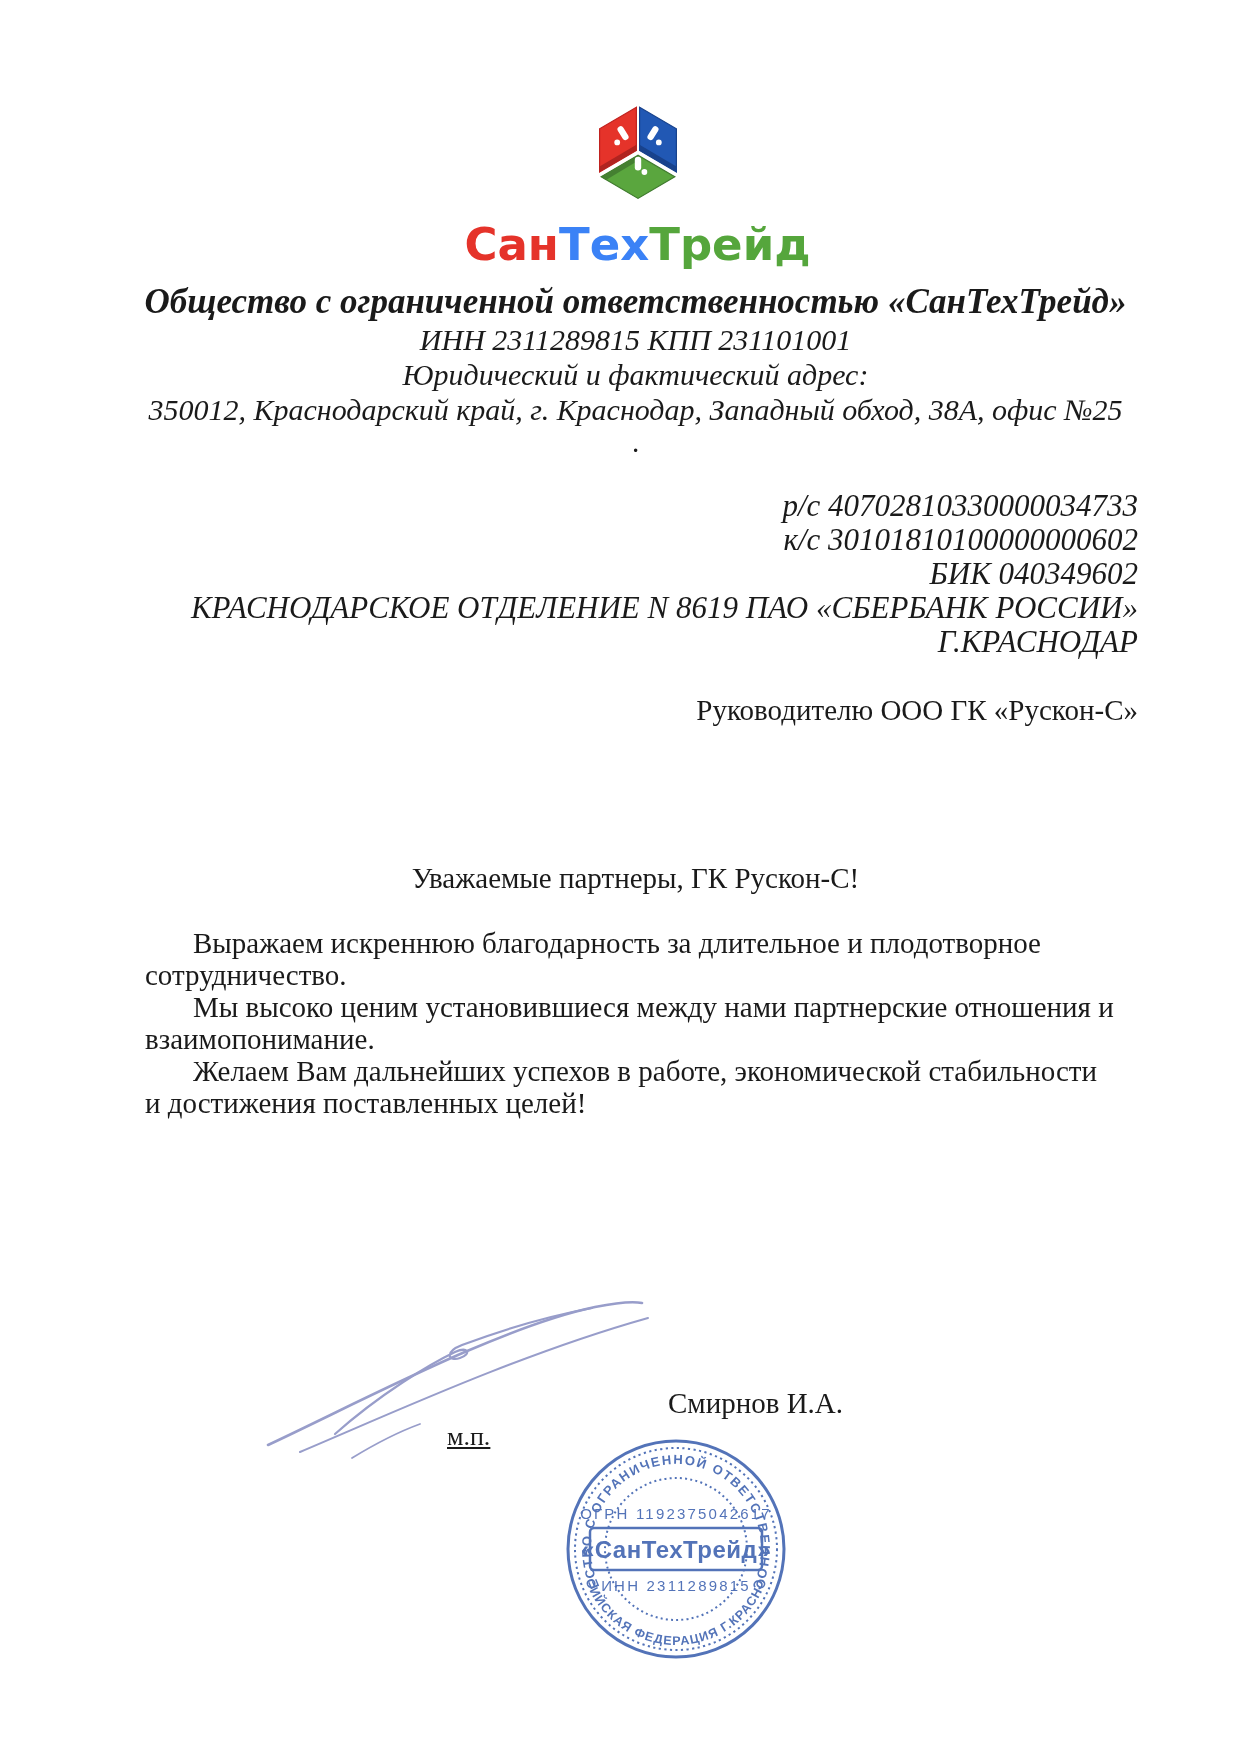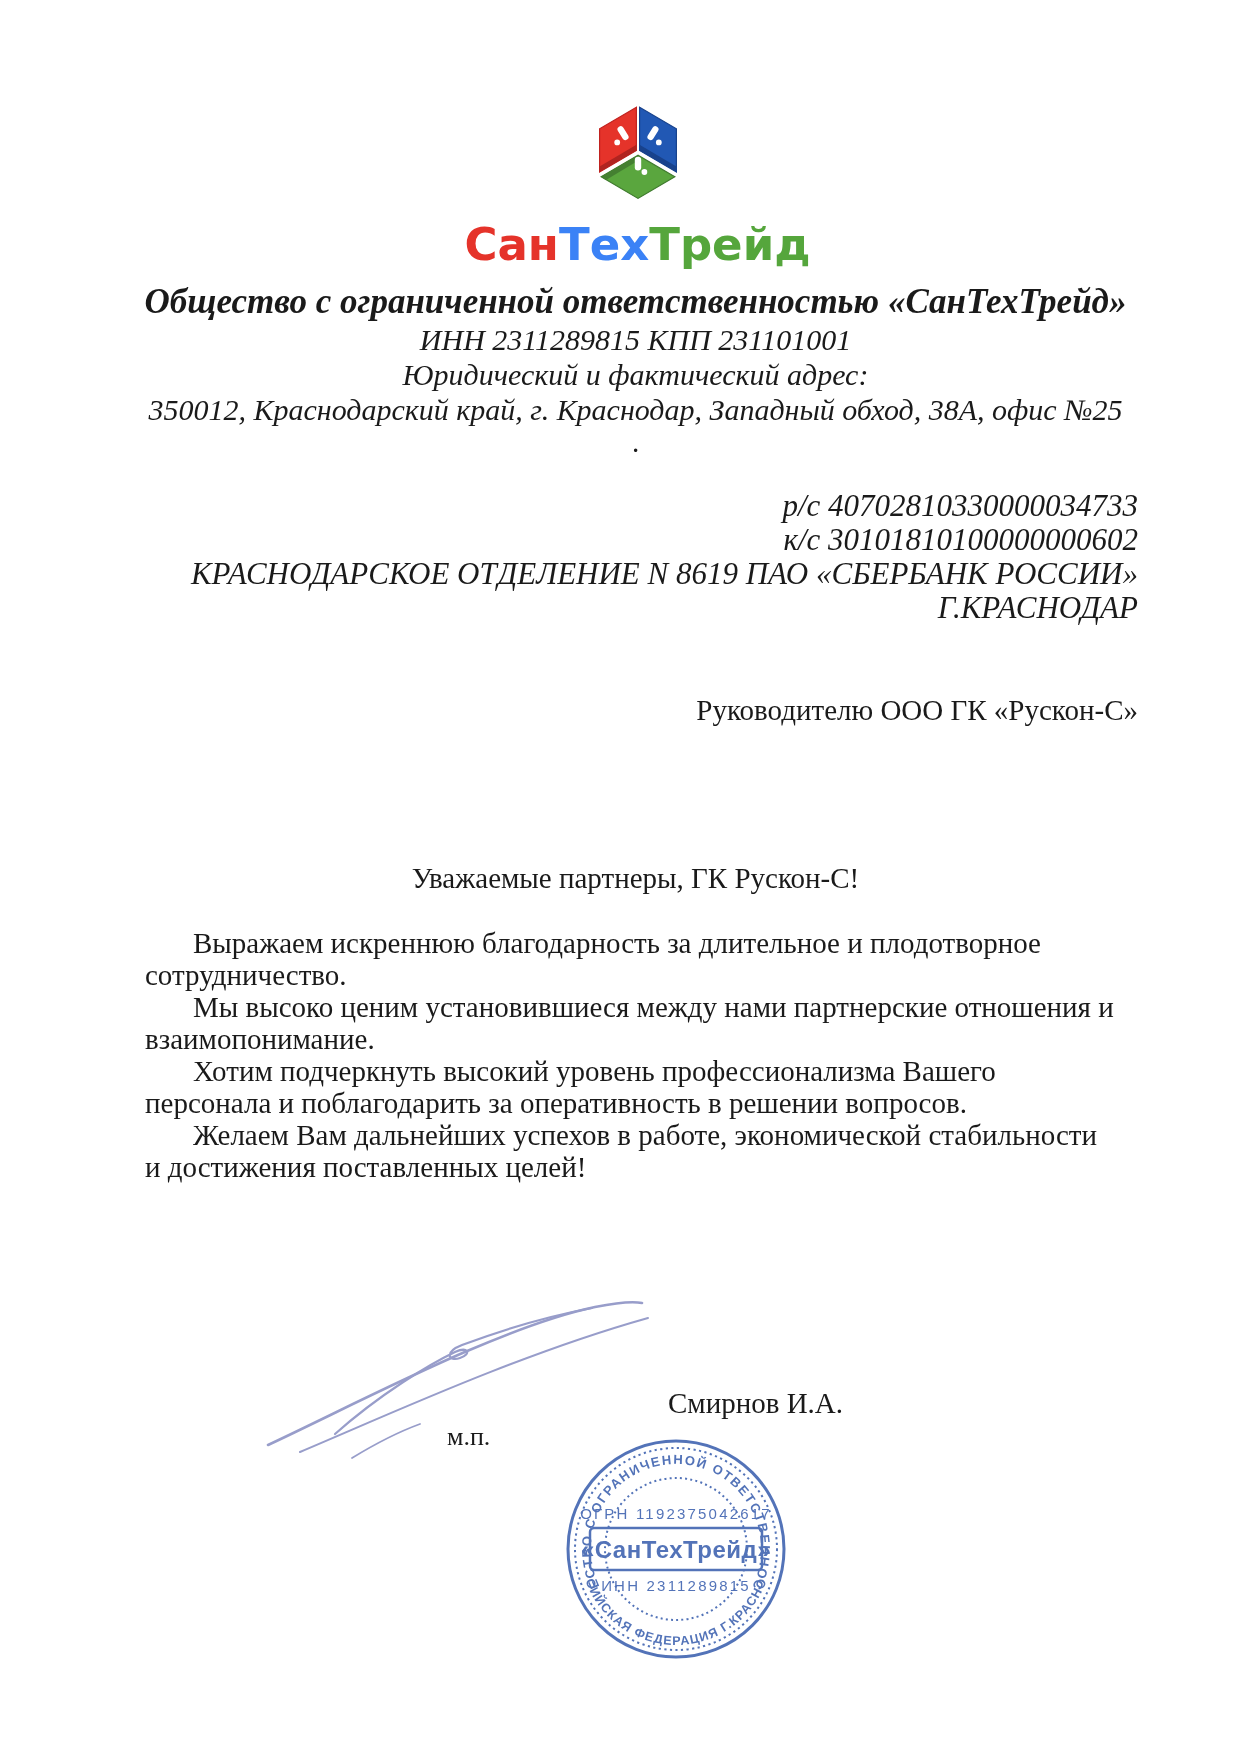--- a/index.html
+++ b/index.html
@@ -27,21 +27,21 @@
   
   .addressee{right:103px;top:694px;text-align:right;font-size:29px;}
   
   .greeting{left:30px;top:862px;width:1211px;text-align:center;font-size:29px;}
   .body-text{left:133px;top:927px;width:992px;font-size:29px;line-height:32px;margin-left:12px;}
   .body-text p{margin:0;text-indent:48px;white-space:pre-line;}
   
   .sig-row{left:133px;top:1387px;width:992px;font-size:29px;height:36px;}
   .sig-position{position:absolute;left:0;top:0;}
   .sig-name{position:absolute;left:487px;top:0;margin-left:48px;}
-  .mp-label{left:447px;top:1422px;font-size:26px;}
+  .mp-label{left:447px;top:1422px;font-size:26px;text-decoration:underline;}
   .sig-ink{left:240px;top:1282px;width:420px;height:185px;}
   
   .stamp{left:564px;top:1437px;width:224px;height:224px;opacity:0.87;}
   .stamp text{fill:#3a5fae;font-family:"Liberation Sans", sans-serif;}
   .stamp .arc-top{font-size:13px;letter-spacing:1.6px;font-weight:bold;}
   .stamp .arc-bottom{font-size:12.5px;letter-spacing:1.1px;font-weight:bold;}
   .stamp .ogrn{font-size:15px;letter-spacing:2.2px;}
   .stamp .cname{font-size:24px;font-weight:bold;letter-spacing:0.5px;}
   .stamp .inn{font-size:15px;letter-spacing:2.2px;}
 </style>
@@ -77,35 +77,34 @@
   <div class="org-name">Общество с ограниченной ответственностью «СанТехТрейд»</div>
   <div class="org-line">ИНН 2311289815 КПП 231101001</div>
   <div class="org-line">Юридический и фактический адрес:</div>
   <div class="org-line">350012, Краснодарский край, г. Краснодар, Западный обход, 38А, офис №25</div>
   <div class="org-dot">.</div>
 </div>
 
 <div class="abs bank-block">
   <div>р/с 40702810330000034733</div>
   <div>к/с 30101810100000000602</div>
+  <div>БИК 040349602</div>
   <div>КРАСНОДАРСКОЕ ОТДЕЛЕНИЕ N 8619 ПАО «СБЕРБАНК РОССИИ»</div>
   <div>Г.КРАСНОДАР</div>
 </div>
 
 <div class="abs addressee">Руководителю ООО ГК «Рускон-С»</div>
 
 <div class="abs greeting">Уважаемые партнеры, ГК Рускон-С!</div>
 
 <div class="abs body-text">
   <p>Выражаем искреннюю благодарность за длительное и плодотворное
 сотрудничество.</p>
   <p>Мы высоко ценим установившиеся между нами партнерские отношения и
 взаимопонимание.</p>
-  <p>Хотим подчеркнуть высокий уровень профессионализма Вашего
-персонала и поблагодарить за оперативность в решении вопросов.</p>
   <p>Желаем Вам дальнейших успехов в работе, экономической стабильности
 и достижения поставленных целей!</p>
 </div>
 
 <div class="abs sig-row">
   <span class="sig-name">Смирнов И.А.</span>
 </div>
 <div class="abs mp-label">м.п.</div>
 
 <svg class="abs sig-ink" viewBox="0 0 420 185">

